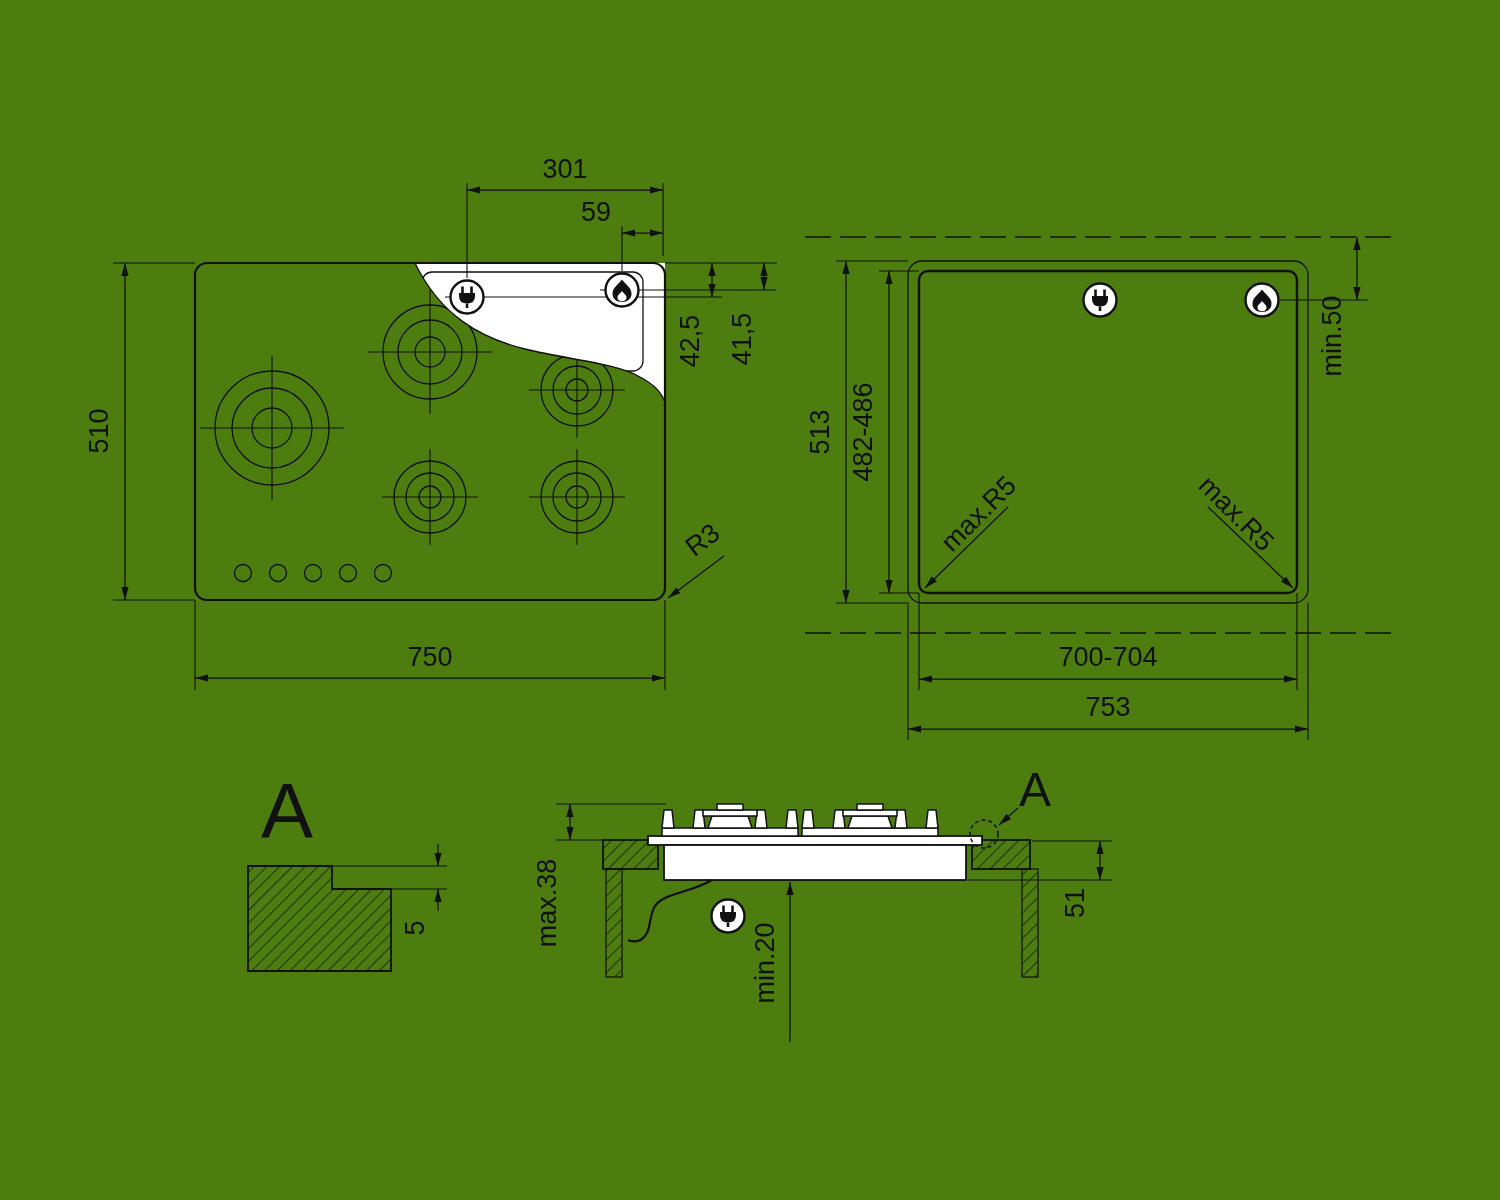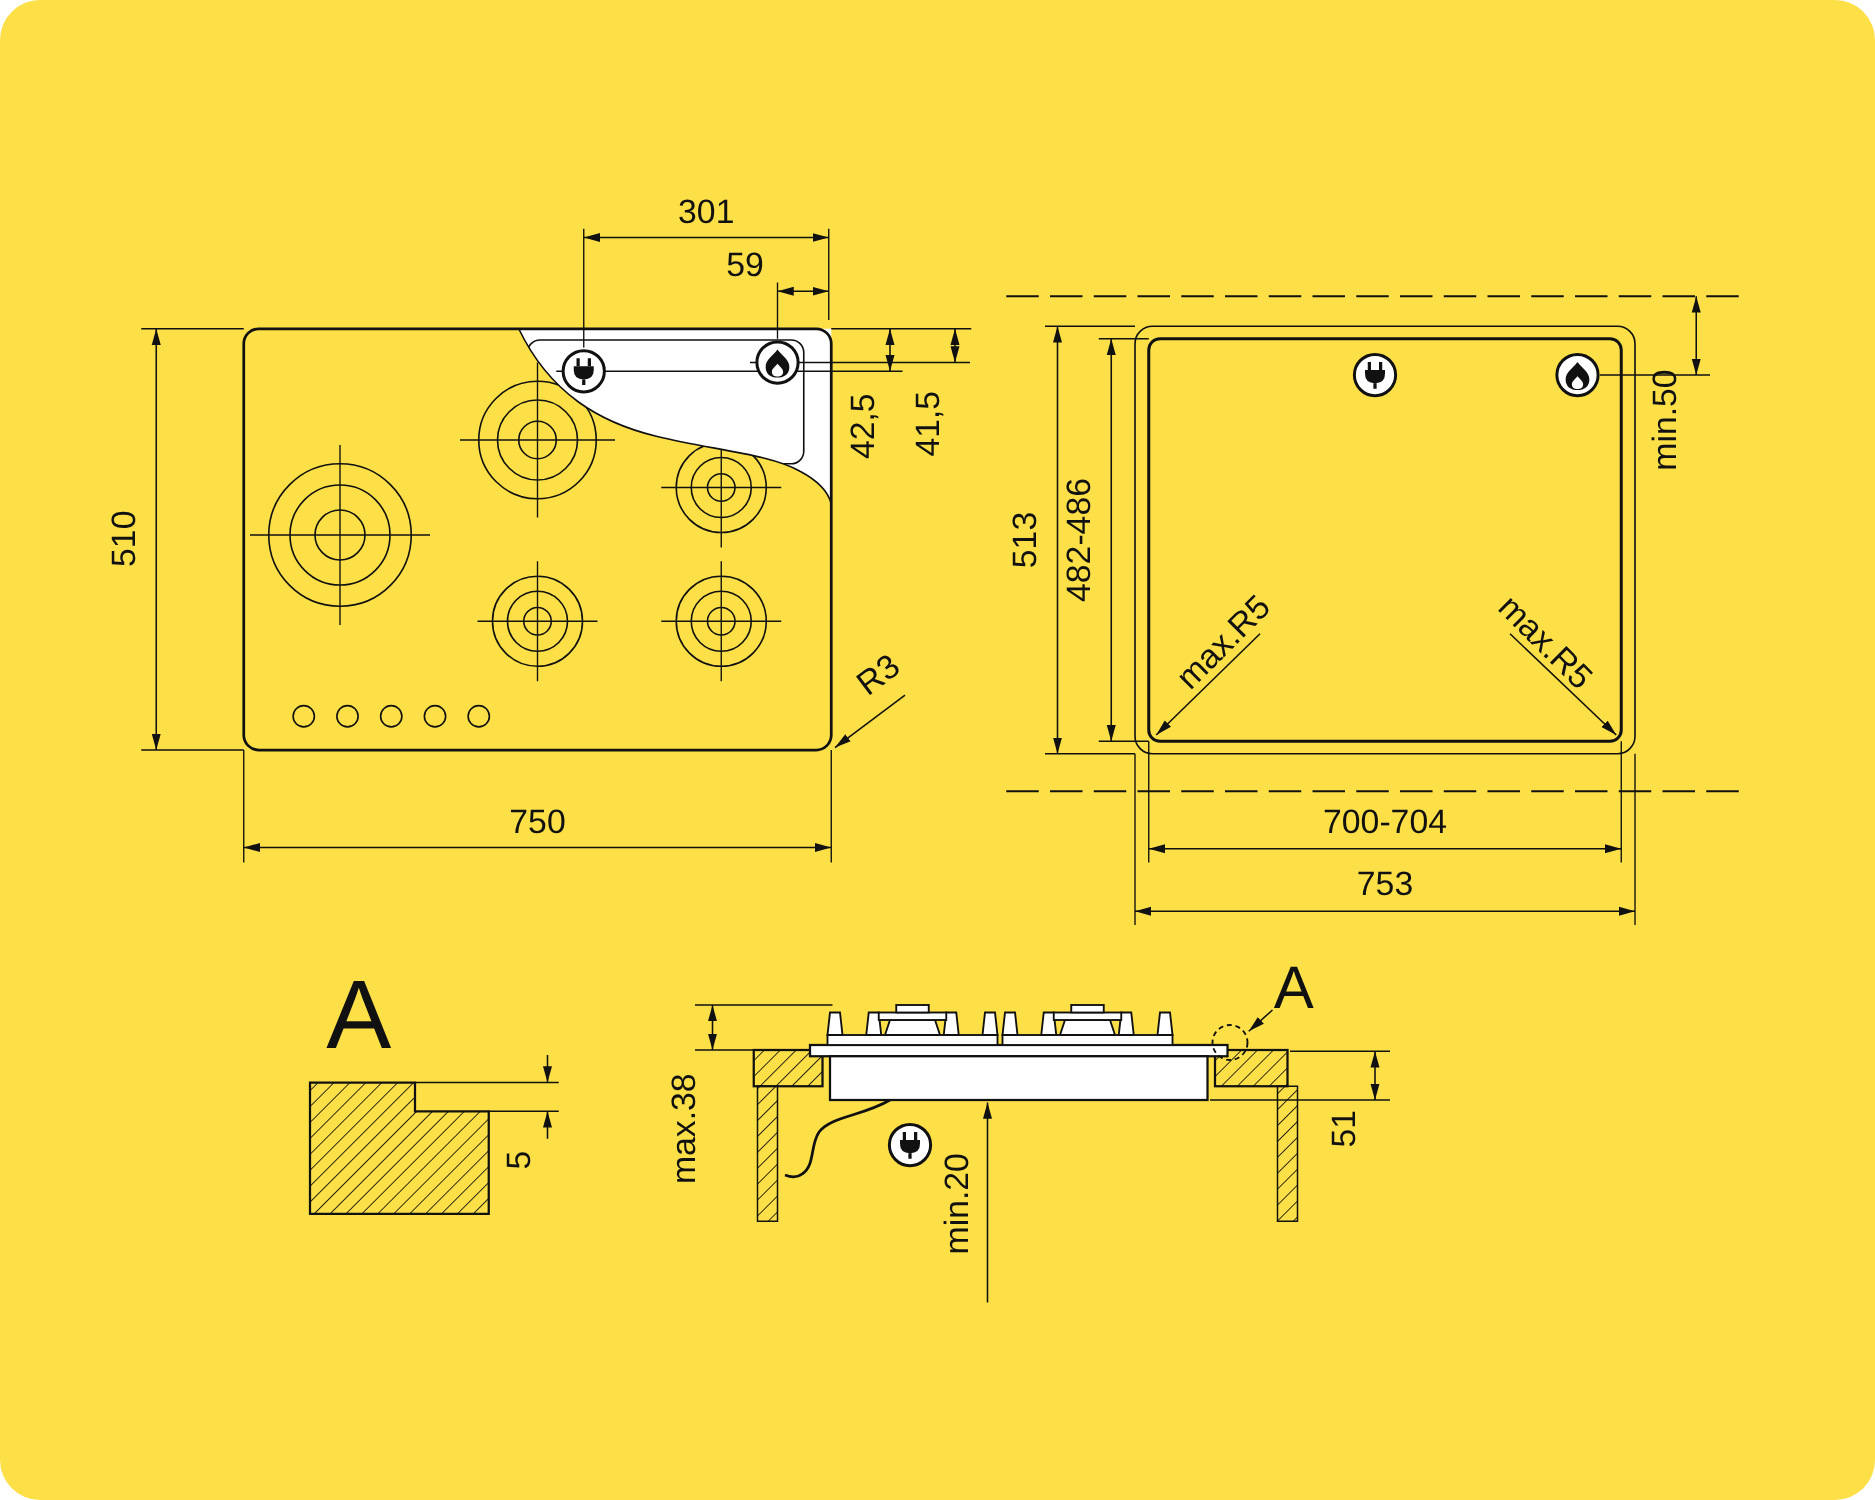--- a/index.html
+++ b/index.html
@@ -1,16 +1,16 @@
 <!DOCTYPE html>
 <html><head>
 <meta charset="utf-8">
 <style>
   html,body{margin:0;padding:0;background:#ffffff;}
-  .stage{position:relative;width:1500px;height:1200px;background:#fde047;overflow:hidden;border-radius:32px;}
+  .stage{position:relative;width:1500px;height:1200px;background:#4d7c0f;overflow:hidden;}
   svg{position:absolute;left:0;top:0;}
   text{font-family:"Liberation Sans", sans-serif;fill:#111;}
   .dim{font-size:27px;}
   .big-a{font-size:78px;}
   .mid-a{font-size:48px;}
   .outline{fill:none;stroke:#111;stroke-width:2.2;}
   .thin{fill:none;stroke:#111;stroke-width:1.3;}
   .xthin{fill:none;stroke:#111;stroke-width:1.1;}
   .ext{fill:none;stroke:#111;stroke-width:1.1;}
   .dimline{fill:none;stroke:#111;stroke-width:1.25;marker-start:url(#as);marker-end:url(#ae);}

